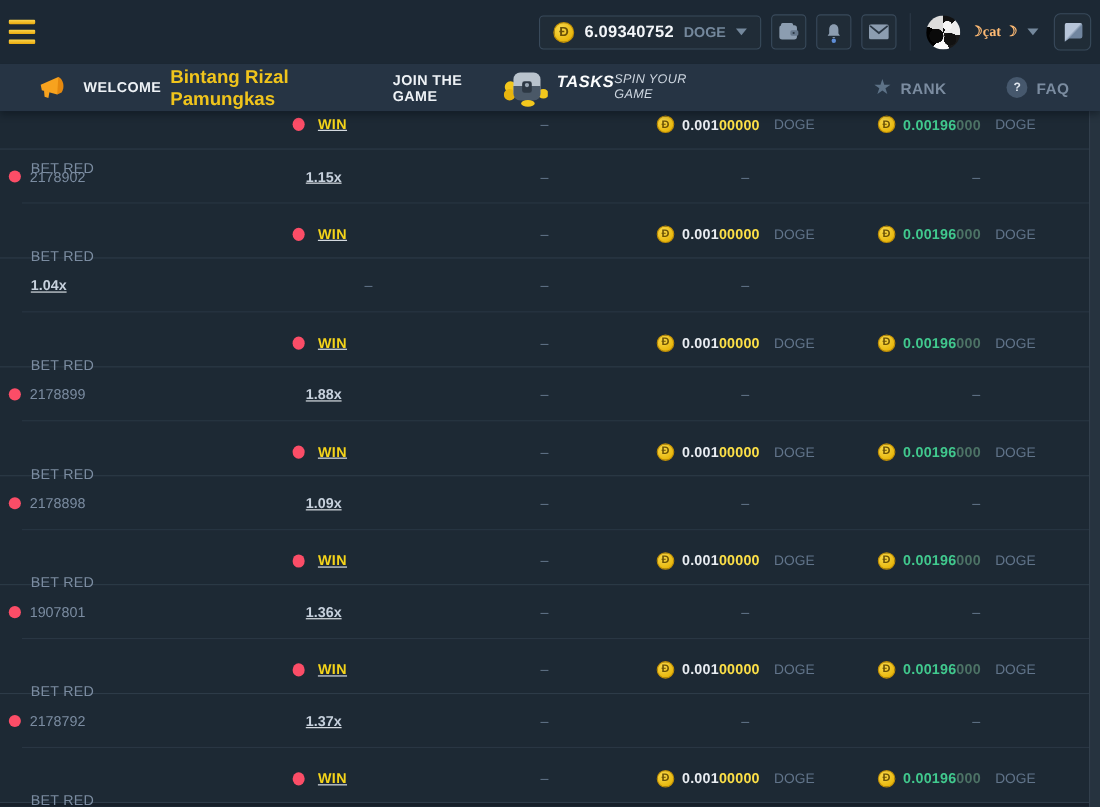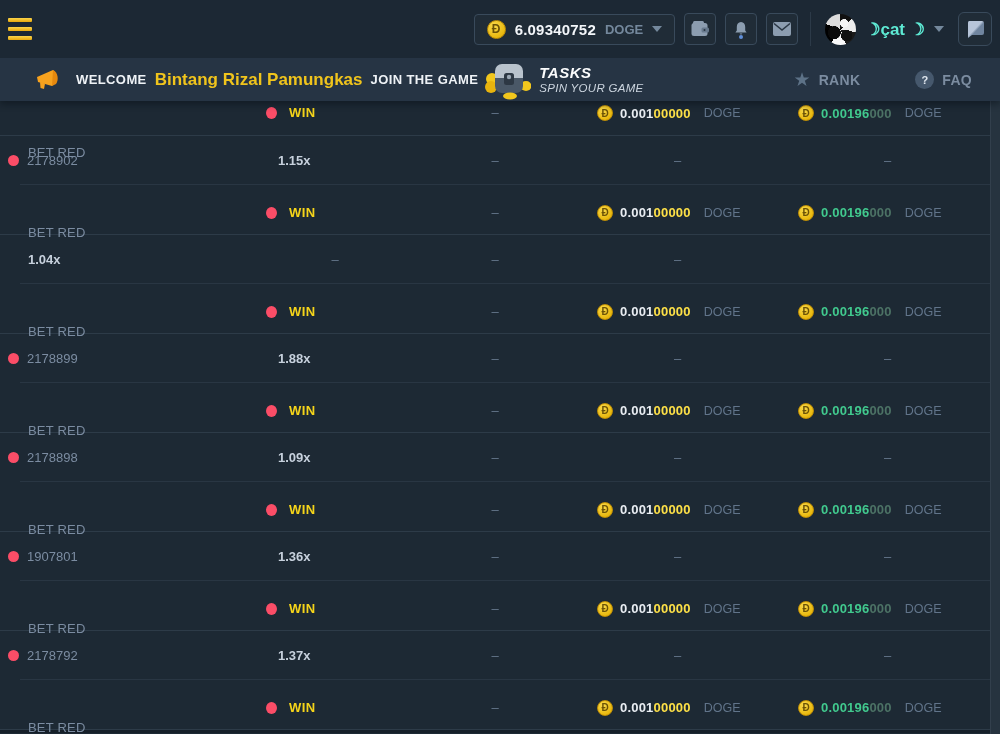--- a/index.html
+++ b/index.html
@@ -58,37 +58,37 @@
 
   .user-menu { display:flex; align-items:center; gap:9px; cursor:pointer; }
   .avatar {
     width:31px; height:31px; border-radius:50%; overflow:hidden; flex:0 0 auto;
     background:
       radial-gradient(circle at 62% 30%, #f5f5f5 0 14%, transparent 15%),
       radial-gradient(circle at 30% 60%, #0a0a0a 0 22%, transparent 23%),
       radial-gradient(circle at 70% 70%, #111 0 18%, transparent 19%),
       conic-gradient(#111 0 45deg,#ededed 45deg 100deg,#1a1a1a 100deg 160deg,#fafafa 160deg 215deg,#000 215deg 290deg,#dcdcdc 290deg 360deg);
   }
-  .username { font-size:17px; font-weight:bold; color:#5eead4; }
+  .username { font-size:13px; font-weight:bold; color:#fdba74;font-family:Liberation Serif, serif; }
   .chat-btn { width:34px; height:34px; margin-left:14px; border-radius:6px; }
 
   
   .banner {
     height:43px; background:#263444;
     display:flex; align-items:center; padding:0 28px 0 35px;
     box-shadow:0 3px 7px rgba(5,12,18,.45);
     position:relative; z-index:2;
   }
   .banner-left { display:flex; align-items:center; }
   .megaphone { margin-right:14px; flex:0 0 auto; }
   .welcome-prefix, .welcome-suffix { font-size:13px; font-weight:bold; color:#eef2f6; letter-spacing:.4px; }
   .player-name { font-size:17px; font-weight:bold; color:#f0c41c; margin:0 8px; }
   .banner-right { margin-left:auto; display:flex; align-items:center; }
   .tasks { display:flex; align-items:center; gap:8px; cursor:pointer; }
-  .tasks-text { display:flex; flex-direction:column; line-height:1.15; }
+  .tasks-text { display:flex; flex-direction:row; line-height:1.15; }
   .tasks-title { font-size:15px; font-weight:800; font-style:italic; color:#fbfcfd; letter-spacing:.5px; }
   .tasks-sub { font-size:11.5px; font-style:italic; color:#ccd5df; letter-spacing:.3px; }
   .banner-link { display:flex; align-items:center; gap:8px; cursor:pointer; }
   .banner-link.rank { margin-left:150px; }
   .banner-link.faq { margin-left:55px; }
   .banner-link .label { font-size:14px; font-weight:bold; color:#7b8ca0; letter-spacing:.3px; }
   .star-glyph { color:#5d7287; font-size:19px; line-height:1; }
   .q-circle { width:19px; height:19px; border-radius:50%; background:#46586d;
     color:#dfe6ee; font-size:11px; font-weight:bold;
     display:flex; align-items:center; justify-content:center; }
@@ -99,21 +99,21 @@
     grid-template-columns:250px 170px 150px 215px 205px;
     align-items:center; font-size:13px; }
   .row.partial { height:35px; align-items:flex-start; padding-top:4px; border-bottom:1px solid #2d3b48; }
   .pair { border-bottom:1px solid #2d3b48; }
   .id-row { position:relative; }
   .id-row::after { content:""; position:absolute; left:20px; right:10px; bottom:0;
     height:1px; background:#293643; }
   .cell { display:flex; align-items:center; }
   .c1 { padding-left:8px; }
   .bet-row .c1, .partial .c1 { padding-left:28px;margin-top:40px; }
-  .c2 { padding-left:28px; }
+  .c2 { padding-left:28px;text-decoration:underline; }
   .bet-row .c2, .partial .c2 { padding-left:16px; }
   .c3 { justify-content:center; }
   .c4 { padding-left:27px; }
   .c5 { padding-left:13px; }
   .id-row .c4, .id-row .c5 { padding-left:0; justify-content:center; }
 
   .bet-id-dot { width:11px; height:11px; border-radius:50%; background:#fb4d67; margin-right:8px; flex:0 0 auto; }
   .bet-id { color:#7b8ca1; }
   .bet-label { color:#7b8ca1; letter-spacing:.2px; }
   .multiplier { color:#c7d1dd; font-weight:bold; }

